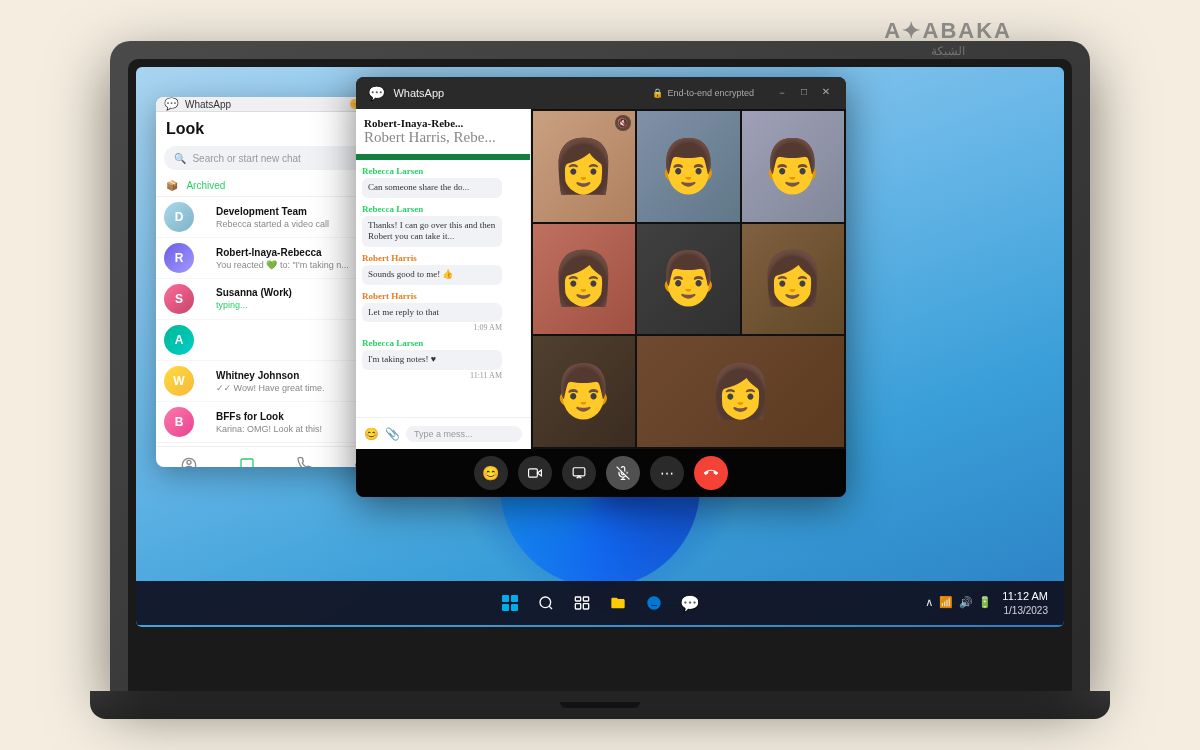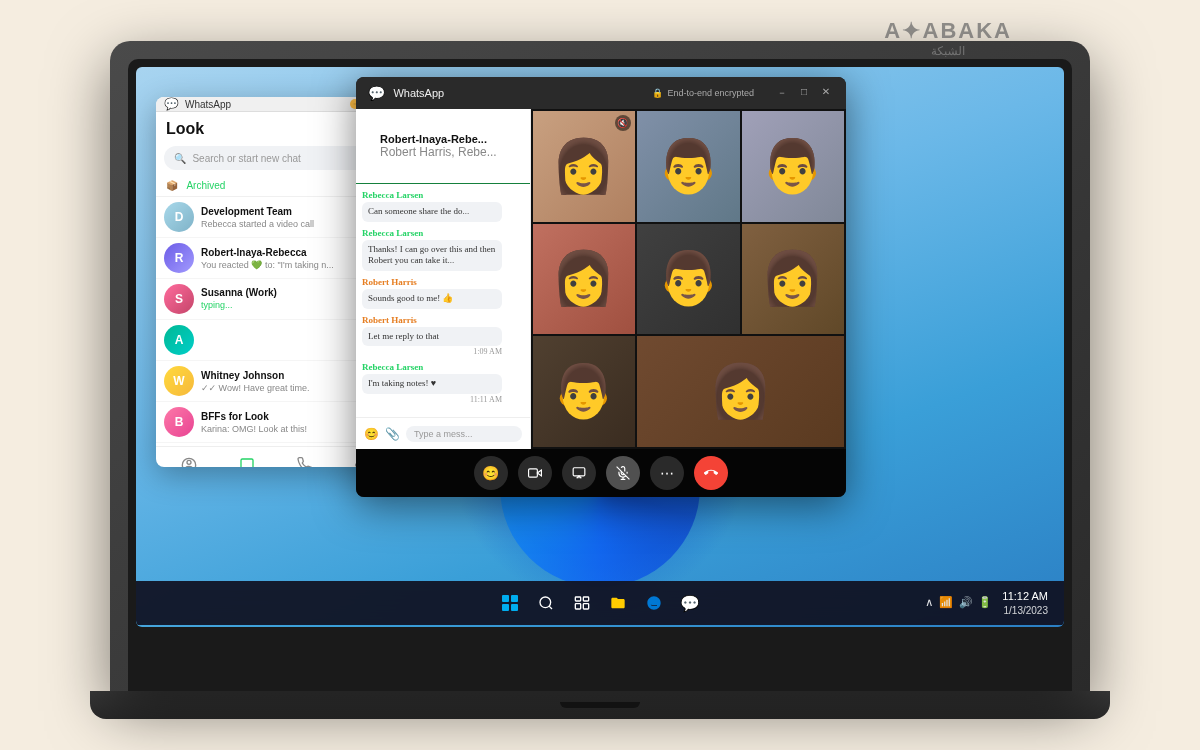--- a/index.html
+++ b/index.html
@@ -184,21 +184,21 @@
       width: 30px; height: 30px;
       border-radius: 50%;
       flex-shrink: 0;
       display: flex; align-items: center; justify-content: center;
       font-size: 12px;
       color: #fff;
       font-weight: bold;
       overflow: hidden;
     }
 
-    .chat-content { flex: 1; min-width: 0; }
+    .chat-content { flex: 1; min-width: 0; margin-left: 15px; }
     .chat-name-row { display: flex; justify-content: space-between; align-items: center; }
     .chat-name { font-size: 10px; font-weight: 600; color: #111; white-space: nowrap; overflow: hidden; text-overflow: ellipsis; }
     .chat-time { font-size: 8px; color: #999; flex-shrink: 0; }
     .chat-time.unread { color: #25d366; }
     .chat-preview { font-size: 9px; color: #888; white-space: nowrap; overflow: hidden; text-overflow: ellipsis; }
     .chat-preview.typing { color: #25d366; }
 
     .badge {
       background: #25d366;
       color: #fff;
@@ -268,25 +268,26 @@
     .call-chat {
       width: 175px;
       background: #fff;
       display: flex;
       flex-direction: column;
       font-size: 10px;
       border-right: 1px solid #eee;
     }
 
     .call-chat-header {
-      padding: 24px;
-      border-bottom: 1px solid #15803d;
+      padding: 8px;
+      border-bottom: 6px solid #15803d;
+      font-family: Liberation Serif, serif;
     }
     .call-chat-name { font-size: 11px; font-weight: 600; color: #111; }
-    .call-chat-sub { font-size: 12px; color: #888; }
+    .call-chat-sub { font-size: 15px; color: #888; }
 
     .call-chat-messages {
       flex: 1;
       overflow-y: auto;
       padding: 6px;
       display: flex;
       flex-direction: column;
       gap: 6px;
       font-family: Liberation Serif, serif;
     }

